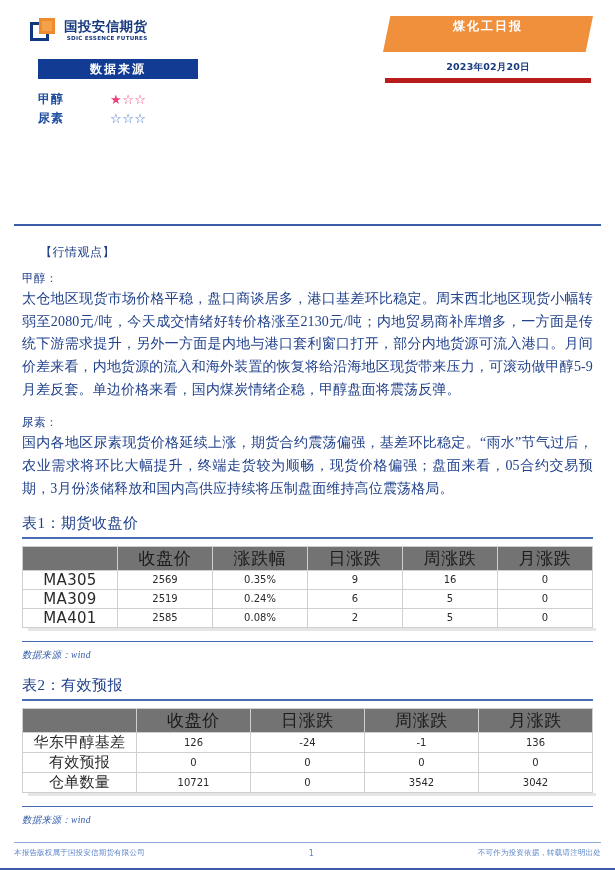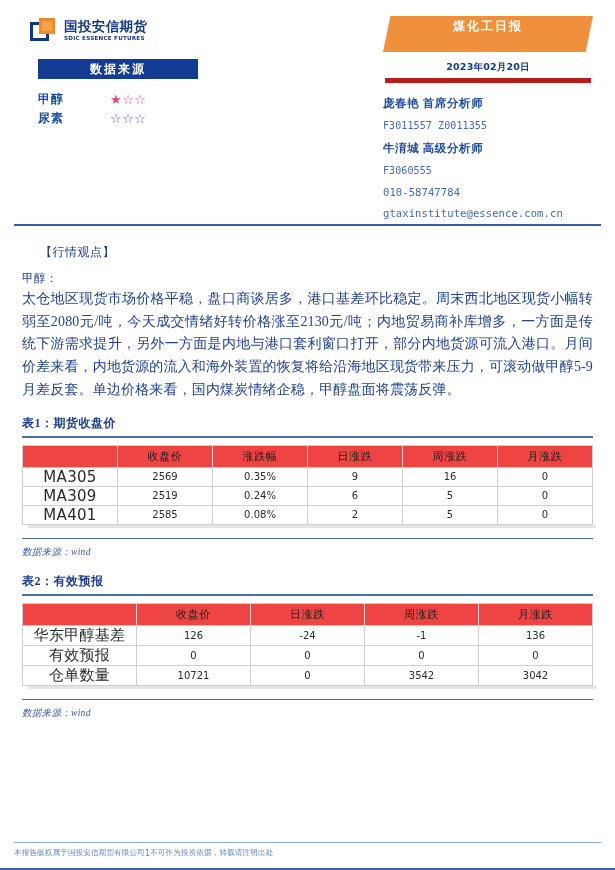--- a/index.html
+++ b/index.html
@@ -24,20 +24,21 @@
   .hdr-left {
     position: absolute;
     left: 30px; top: 18px;
     width: 330px;
   }
   .logo-row {
     display: flex;
     align-items: flex-start;
     gap: 7px;
     height: 32px;
+    text-align: right;
   }
   .logo-mark {
     position: relative;
     width: 27px; height: 27px;
     flex: 0 0 27px;
   }
   .logo-mark .sq-blue {
     position: absolute;
     left: 0; top: 4px;
     width: 19px; height: 19px;
@@ -197,22 +198,22 @@
     color: #22428c;
     line-height: 1.62;
     text-align: justify;
     letter-spacing: 0.15px;
   }
   .para-block { margin-bottom: 14px; }
 
   
   .table-wrap { margin-top: 2px; }
   .table-caption {
-    font-size: 12px;
-    font-weight: bold;
+    font-size: 15px;
+    font-weight: normal;
     color: #1e3f88;
     letter-spacing: 0.5px;
     margin-bottom: 4px;
   }
   .caption-rule {
     height: 1.5px;
     background: #4a6cb3;
     margin-bottom: 7px;
   }
   table {
@@ -224,22 +225,22 @@
   table td, table th {
     border: 1px solid #cfcfcf;
     height: 19px;
     text-align: center;
     font-size: 10px;
     color: #2a2a2a;
     font-weight: normal;
     padding: 0 2px;
   }
   thead td, thead th {
-    background: #ef4444;
-    font-size: 11px;
+    background: #737373;
+    font-size: 17px;
     color: #1c1c1c;
     letter-spacing: 0.6px;
     height: 22px;
   }
   tbody td:first-child {
     font-size: 15px;
     letter-spacing: 0.3px;
   }
   .tbl-shadow {
     position: relative;
@@ -273,21 +274,21 @@
   .footer-rule-top {
     position: absolute;
     left: 14px; right: 14px; top: 6px;
     height: 1px;
     background: #8fa9d8;
   }
   .footer-row {
     position: absolute;
     left: 14px; right: 14px; top: 12px;
     display: flex;
-    justify-content: flex-start;
+    justify-content: space-between;
     align-items: center;
     font-size: 7.5px;
     color: #5b84cc;
     letter-spacing: 0.2px;
   }
   .footer-center {
     font-family: "DejaVu Sans", sans-serif;
     font-size: 8px;
   }
   .footer-rule-bottom {
@@ -327,42 +328,38 @@
         <span class="rating-name">尿素</span>
         <span class="stars"><span class="star" style="color:#3f6fc4">☆</span><span class="star" style="color:#3f6fc4">☆</span><span class="star" style="color:#3f6fc4">☆</span></span>
       </div>
     </div>
   </div>
 
   <div class="hdr-right">
     <div class="title-banner">煤化工日报</div>
     <div class="report-date">2023年02月20日</div>
 
-    <div class="analyst-block">
-      <div class="analyst-name">庞春艳 首席分析师</div>
-      <div class="analyst-code">F3011557 Z0011355</div>
-      <div class="analyst-name">牛淯城 高级分析师</div>
-      <div class="analyst-code">F3060555</div>
-      <div class="analyst-phone">010-58747784</div>
-      <div class="analyst-email">gtaxinstitute@essence.com.cn</div>
-    </div>
   </div>
 
   <div class="hdr-rule"></div>
 </div>
 
 <div class="content">
 
   <div class="section-head">【行情观点】</div>
 
   <div class="para-block">
     <div class="para-label">甲醇：</div>
     <div class="para-body">太仓地区现货市场价格平稳，盘口商谈居多，港口基差环比稳定。周末西北地区现货小幅转弱至2080元/吨，今天成交情绪好转价格涨至2130元/吨；内地贸易商补库增多，一方面是传统下游需求提升，另外一方面是内地与港口套利窗口打开，部分内地货源可流入港口。月间价差来看，内地货源的流入和海外装置的恢复将给沿海地区现货带来压力，可滚动做甲醇5-9月差反套。单边价格来看，国内煤炭情绪企稳，甲醇盘面将震荡反弹。</div>
   </div>
 
+  <div class="para-block">
+    <div class="para-label">尿素：</div>
+    <div class="para-body">国内各地区尿素现货价格延续上涨，期货合约震荡偏强，基差环比稳定。“雨水”节气过后，农业需求将环比大幅提升，终端走货较为顺畅，现货价格偏强；盘面来看，05合约交易预期，3月份淡储释放和国内高供应持续将压制盘面维持高位震荡格局。</div>
+  </div>
 
   <div class="table-wrap">
     <div class="table-caption">表1：期货收盘价</div>
     <div class="caption-rule"></div>
     <div class="tbl-shadow">
       <table>
         <thead>
             <tr>
               <th></th>
               <th>收盘价</th>

